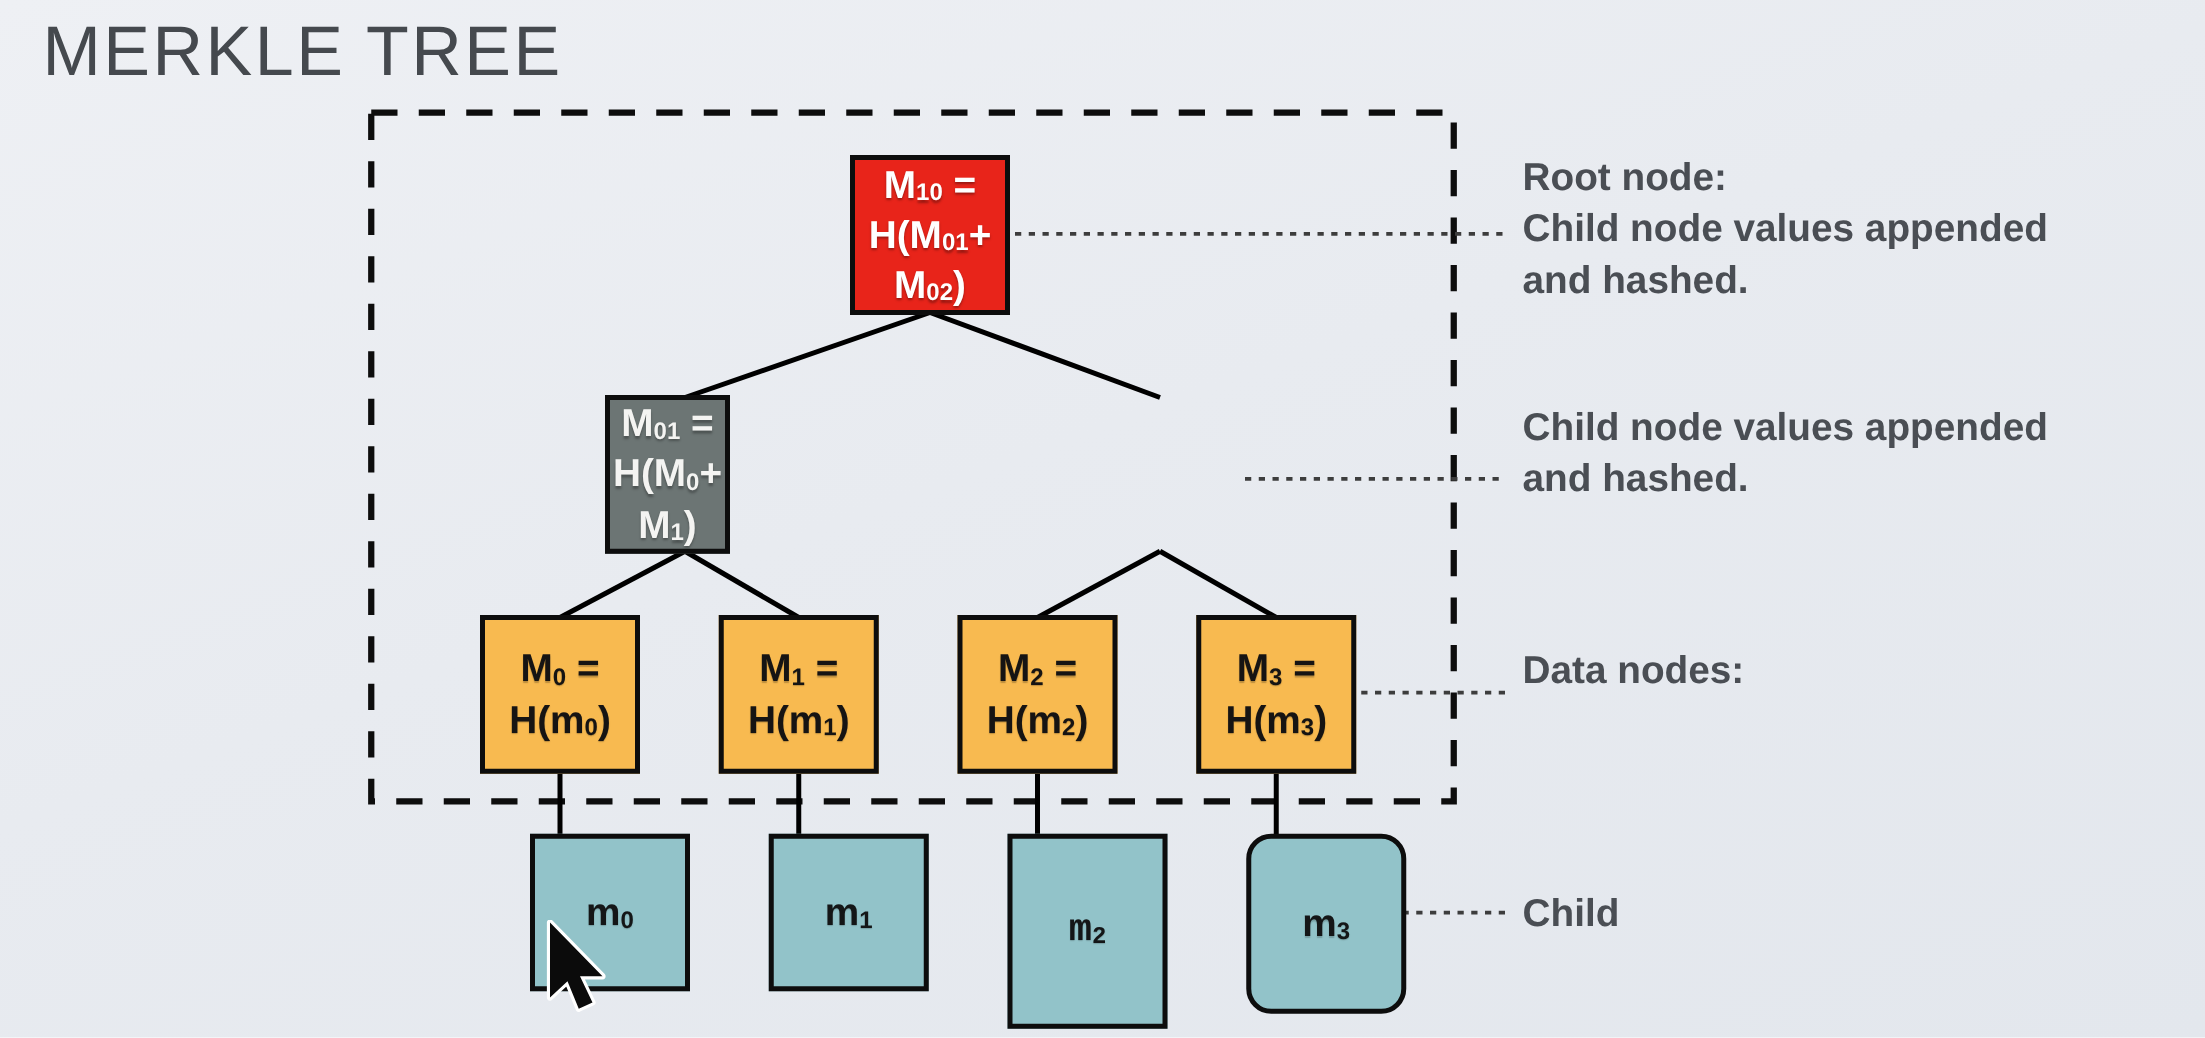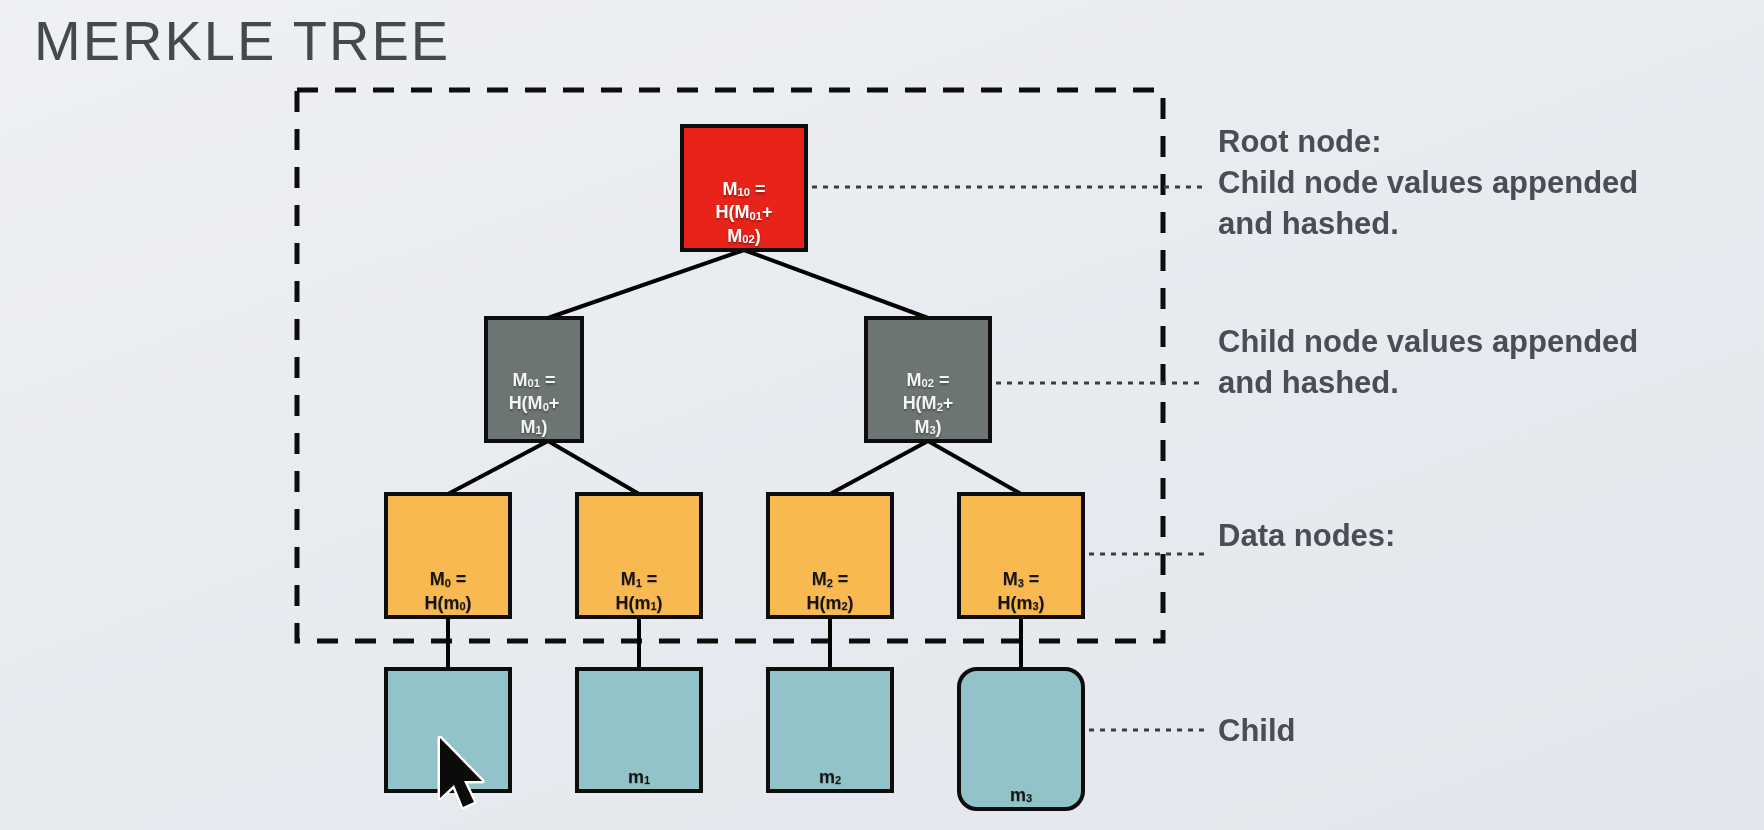--- a/index.html
+++ b/index.html
@@ -12,28 +12,28 @@
   }
   .title{
     position:absolute;left:34px;top:8px;
     font-size:56px;font-weight:300;letter-spacing:2px;
     color:#45494e;
   }
   svg.lines{position:absolute;left:0;top:0;pointer-events:none;}
   .node{
     position:absolute;box-sizing:border-box;
     border:4px solid #0d0d0d;
-    display:flex;align-items:flex-end;justify-content:center;
-    text-align:center;font-weight:bold;font-size:18px;line-height:1.3;
+    display:flex;align-items:center;justify-content:center;
+    text-align:center;font-weight:bold;font-size:31px;line-height:1.3;
   }
   .node sub{font-size:.62em;vertical-align:baseline;position:relative;top:.12em;}
   .node-root{background:#e8241a;color:#fff;text-shadow:0 2px 2px rgba(0,0,0,.35);}
   .node-mid{background:#6c7574;color:#f4f4f2;text-shadow:0 2px 2px rgba(0,0,0,.3);}
   .node-leaf{background:#f8ba50;color:#161413;text-shadow:0 1px 1px rgba(0,0,0,.25);}
-  .node-data{background:#92c3c9;color:#141617;text-shadow:0 1px 1px rgba(0,0,0,.2);}
+  .node-data{background:#92c3c9;color:#141617;text-shadow:0 1px 1px rgba(0,0,0,.2);margin-left:40px;}
   .ann{
     position:absolute;left:1218px;width:540px;
     color:#4a4e54;font-weight:bold;font-size:31px;line-height:41px;
     white-space:nowrap;
   }
   .cursor{position:absolute;left:434px;top:736px;}
 </style>
 </head>
 <body>
 
@@ -66,44 +66,41 @@
     </g>
   </svg>
 
   <div class="node node-root" style="left:680px;top:124px;width:128px;height:128px;">
       <span>M<sub>10</sub> =<br>H(M<sub>01</sub>+<br>M<sub>02</sub>)</span>
     </div>
 
   <div class="node node-mid" style="left:484px;top:316px;width:100px;height:127px;">
       <span>M<sub>01</sub> =<br>H(M<sub>0</sub>+<br>M<sub>1</sub>)</span>
     </div>
-  <div class="node node-mid" style="left:864px;top:316px;width:128px;height:127px;">
-      <span>M<sub>02</sub> =<br>H(M<sub>2</sub>+<br>M<sub>3</sub>)</span>
-    </div>
 
   <div class="node node-leaf" style="left:384px;top:492px;width:128px;height:127px;">
       <span>M<sub>0</sub> =<br>H(m<sub>0</sub>)</span>
     </div>
   <div class="node node-leaf" style="left:575px;top:492px;width:128px;height:127px;">
       <span>M<sub>1</sub> =<br>H(m<sub>1</sub>)</span>
     </div>
   <div class="node node-leaf" style="left:766px;top:492px;width:128px;height:127px;">
       <span>M<sub>2</sub> =<br>H(m<sub>2</sub>)</span>
     </div>
   <div class="node node-leaf" style="left:957px;top:492px;width:128px;height:127px;">
       <span>M<sub>3</sub> =<br>H(m<sub>3</sub>)</span>
     </div>
 
   <div class="node node-data" style="left:384px;top:667px;width:128px;height:126px;">
       <span>m<sub>0</sub></span>
     </div>
   <div class="node node-data" style="left:575px;top:667px;width:128px;height:126px;">
       <span>m<sub>1</sub></span>
     </div>
-  <div class="node node-data" style="left:766px;top:667px;width:128px;height:126px;">
+  <div class="node node-data" style="left:766px;top:667px;width:128px;height:156px;font-family:Liberation Mono, monospace;">
       <span>m<sub>2</sub></span>
     </div>
   <div class="node node-data" style="left:957px;top:667px;width:128px;height:144px;border-radius:20px;">
       <span>m<sub>3</sub></span>
     </div>
 
   <div class="ann" style="top:121px;">
     <div>Root node:</div>
     <div>Child node values appended</div>
     <div>and hashed.</div>

